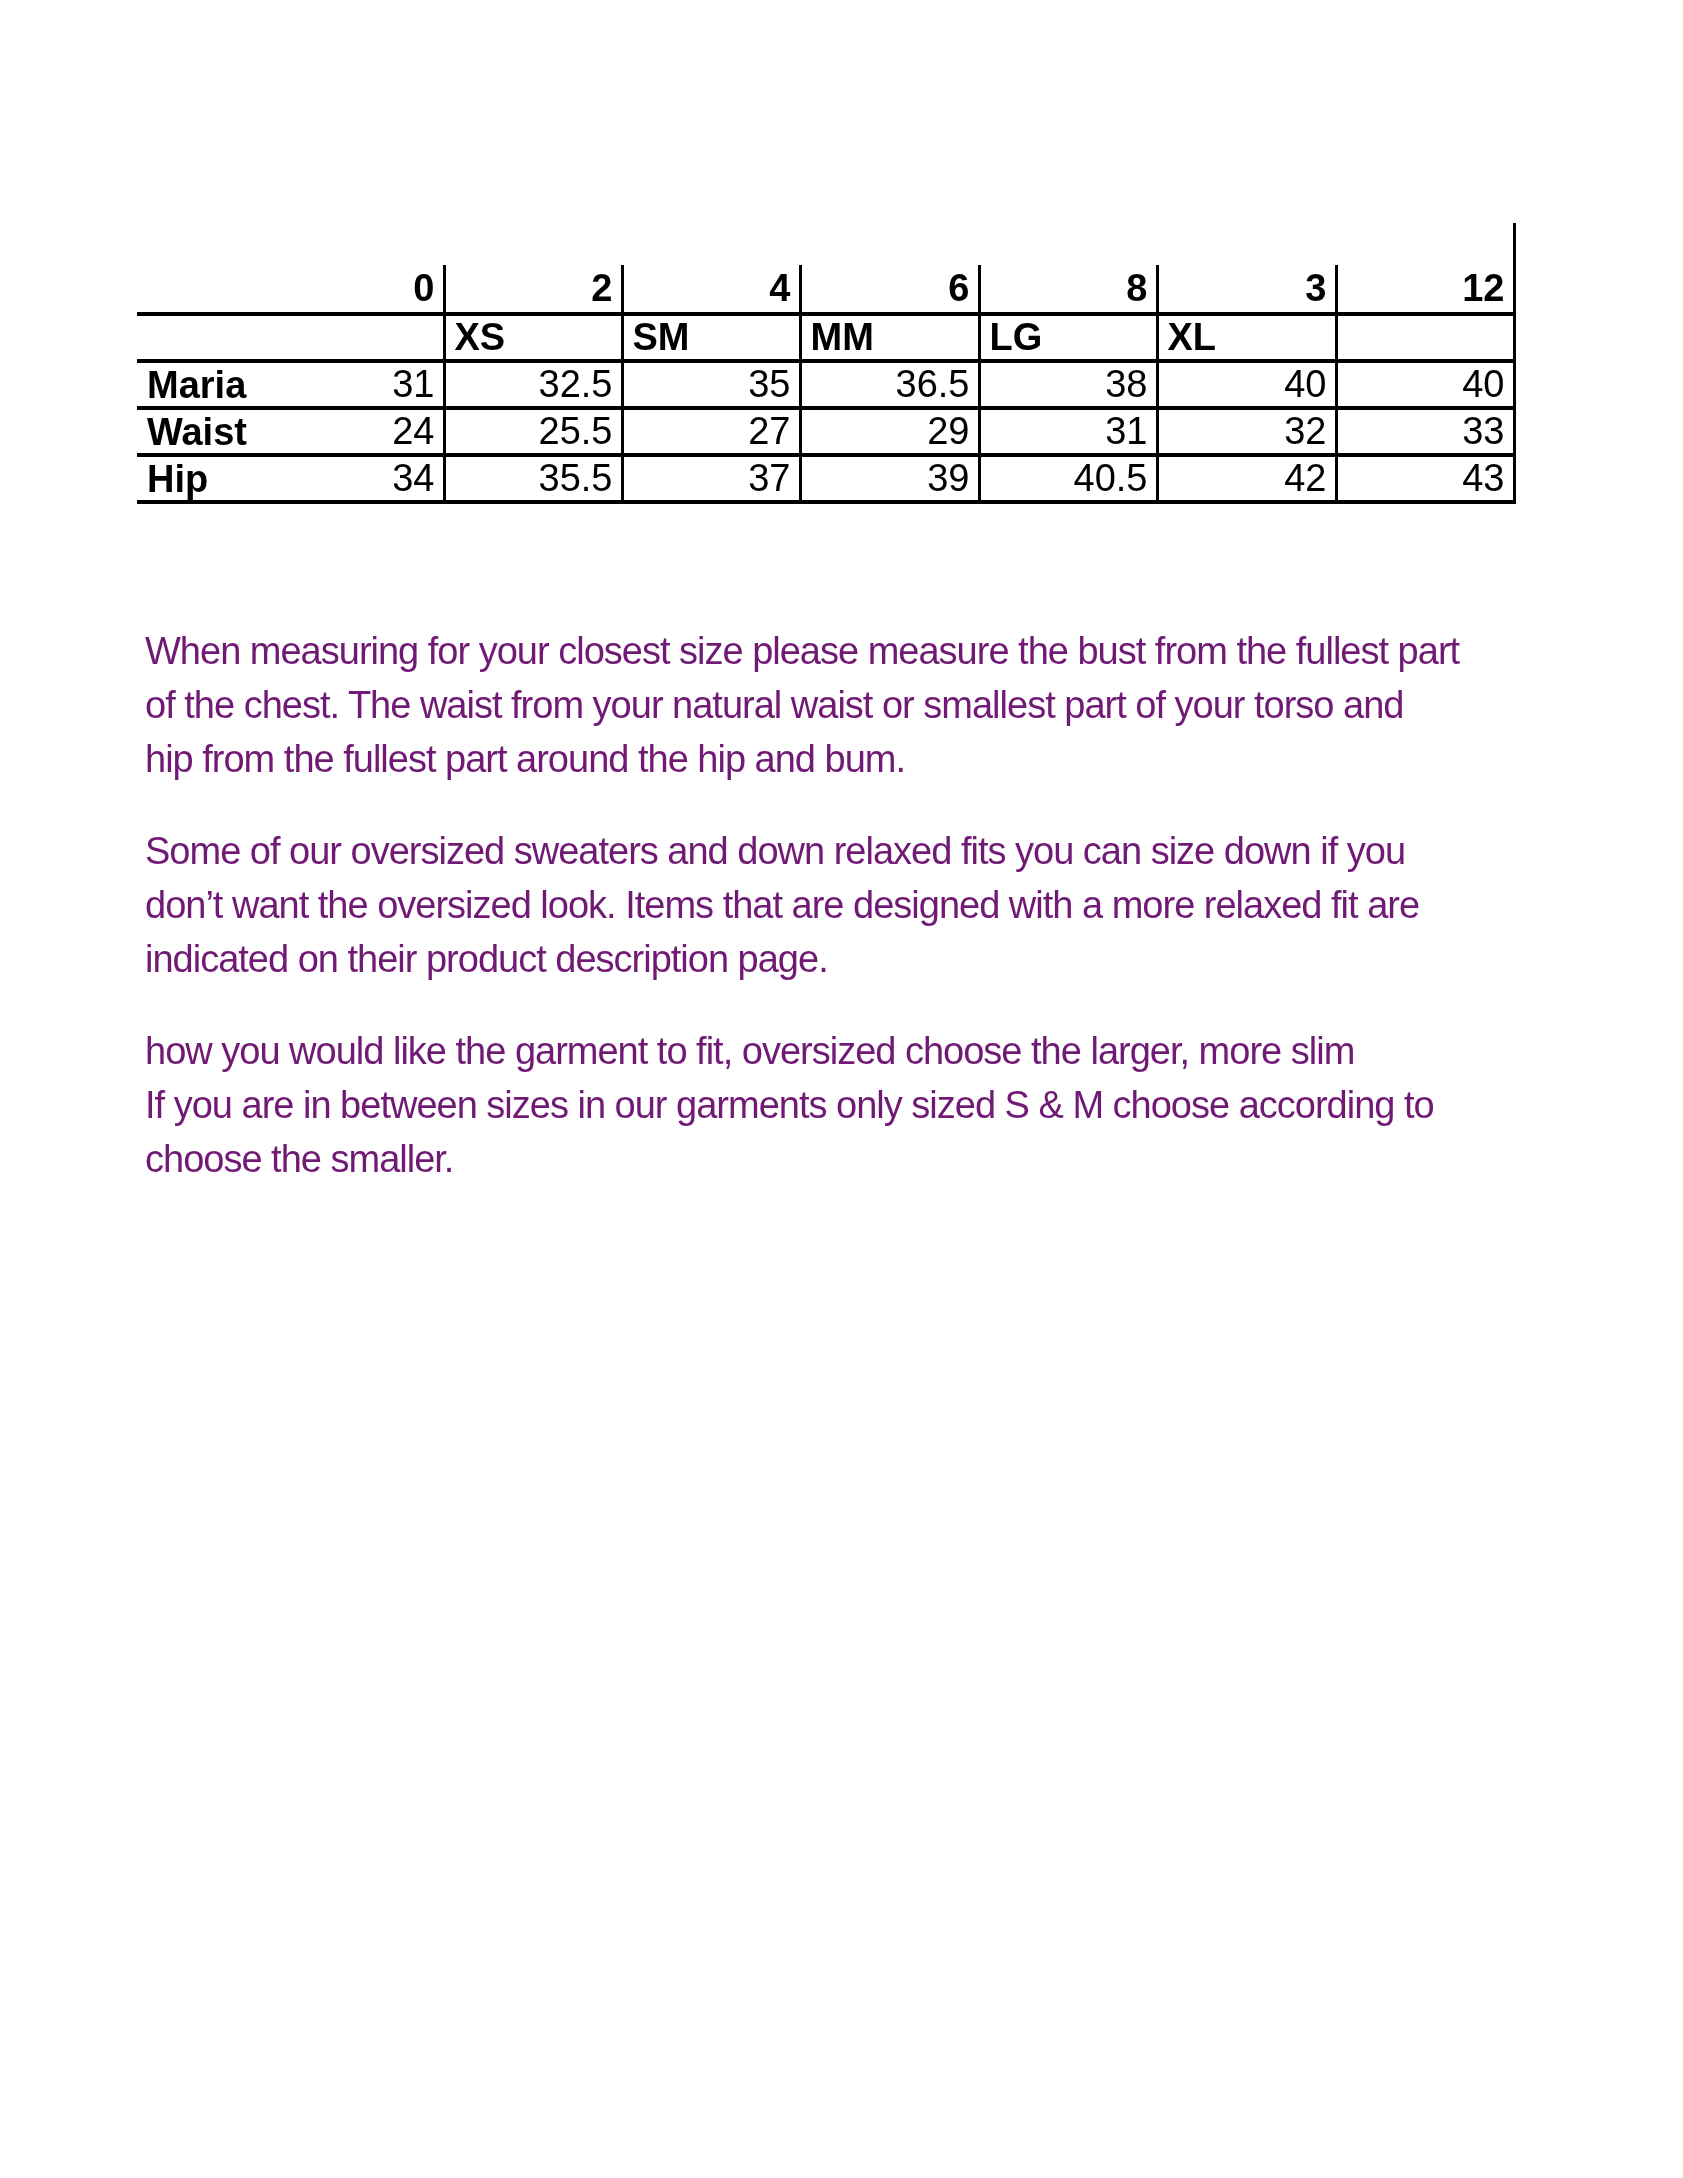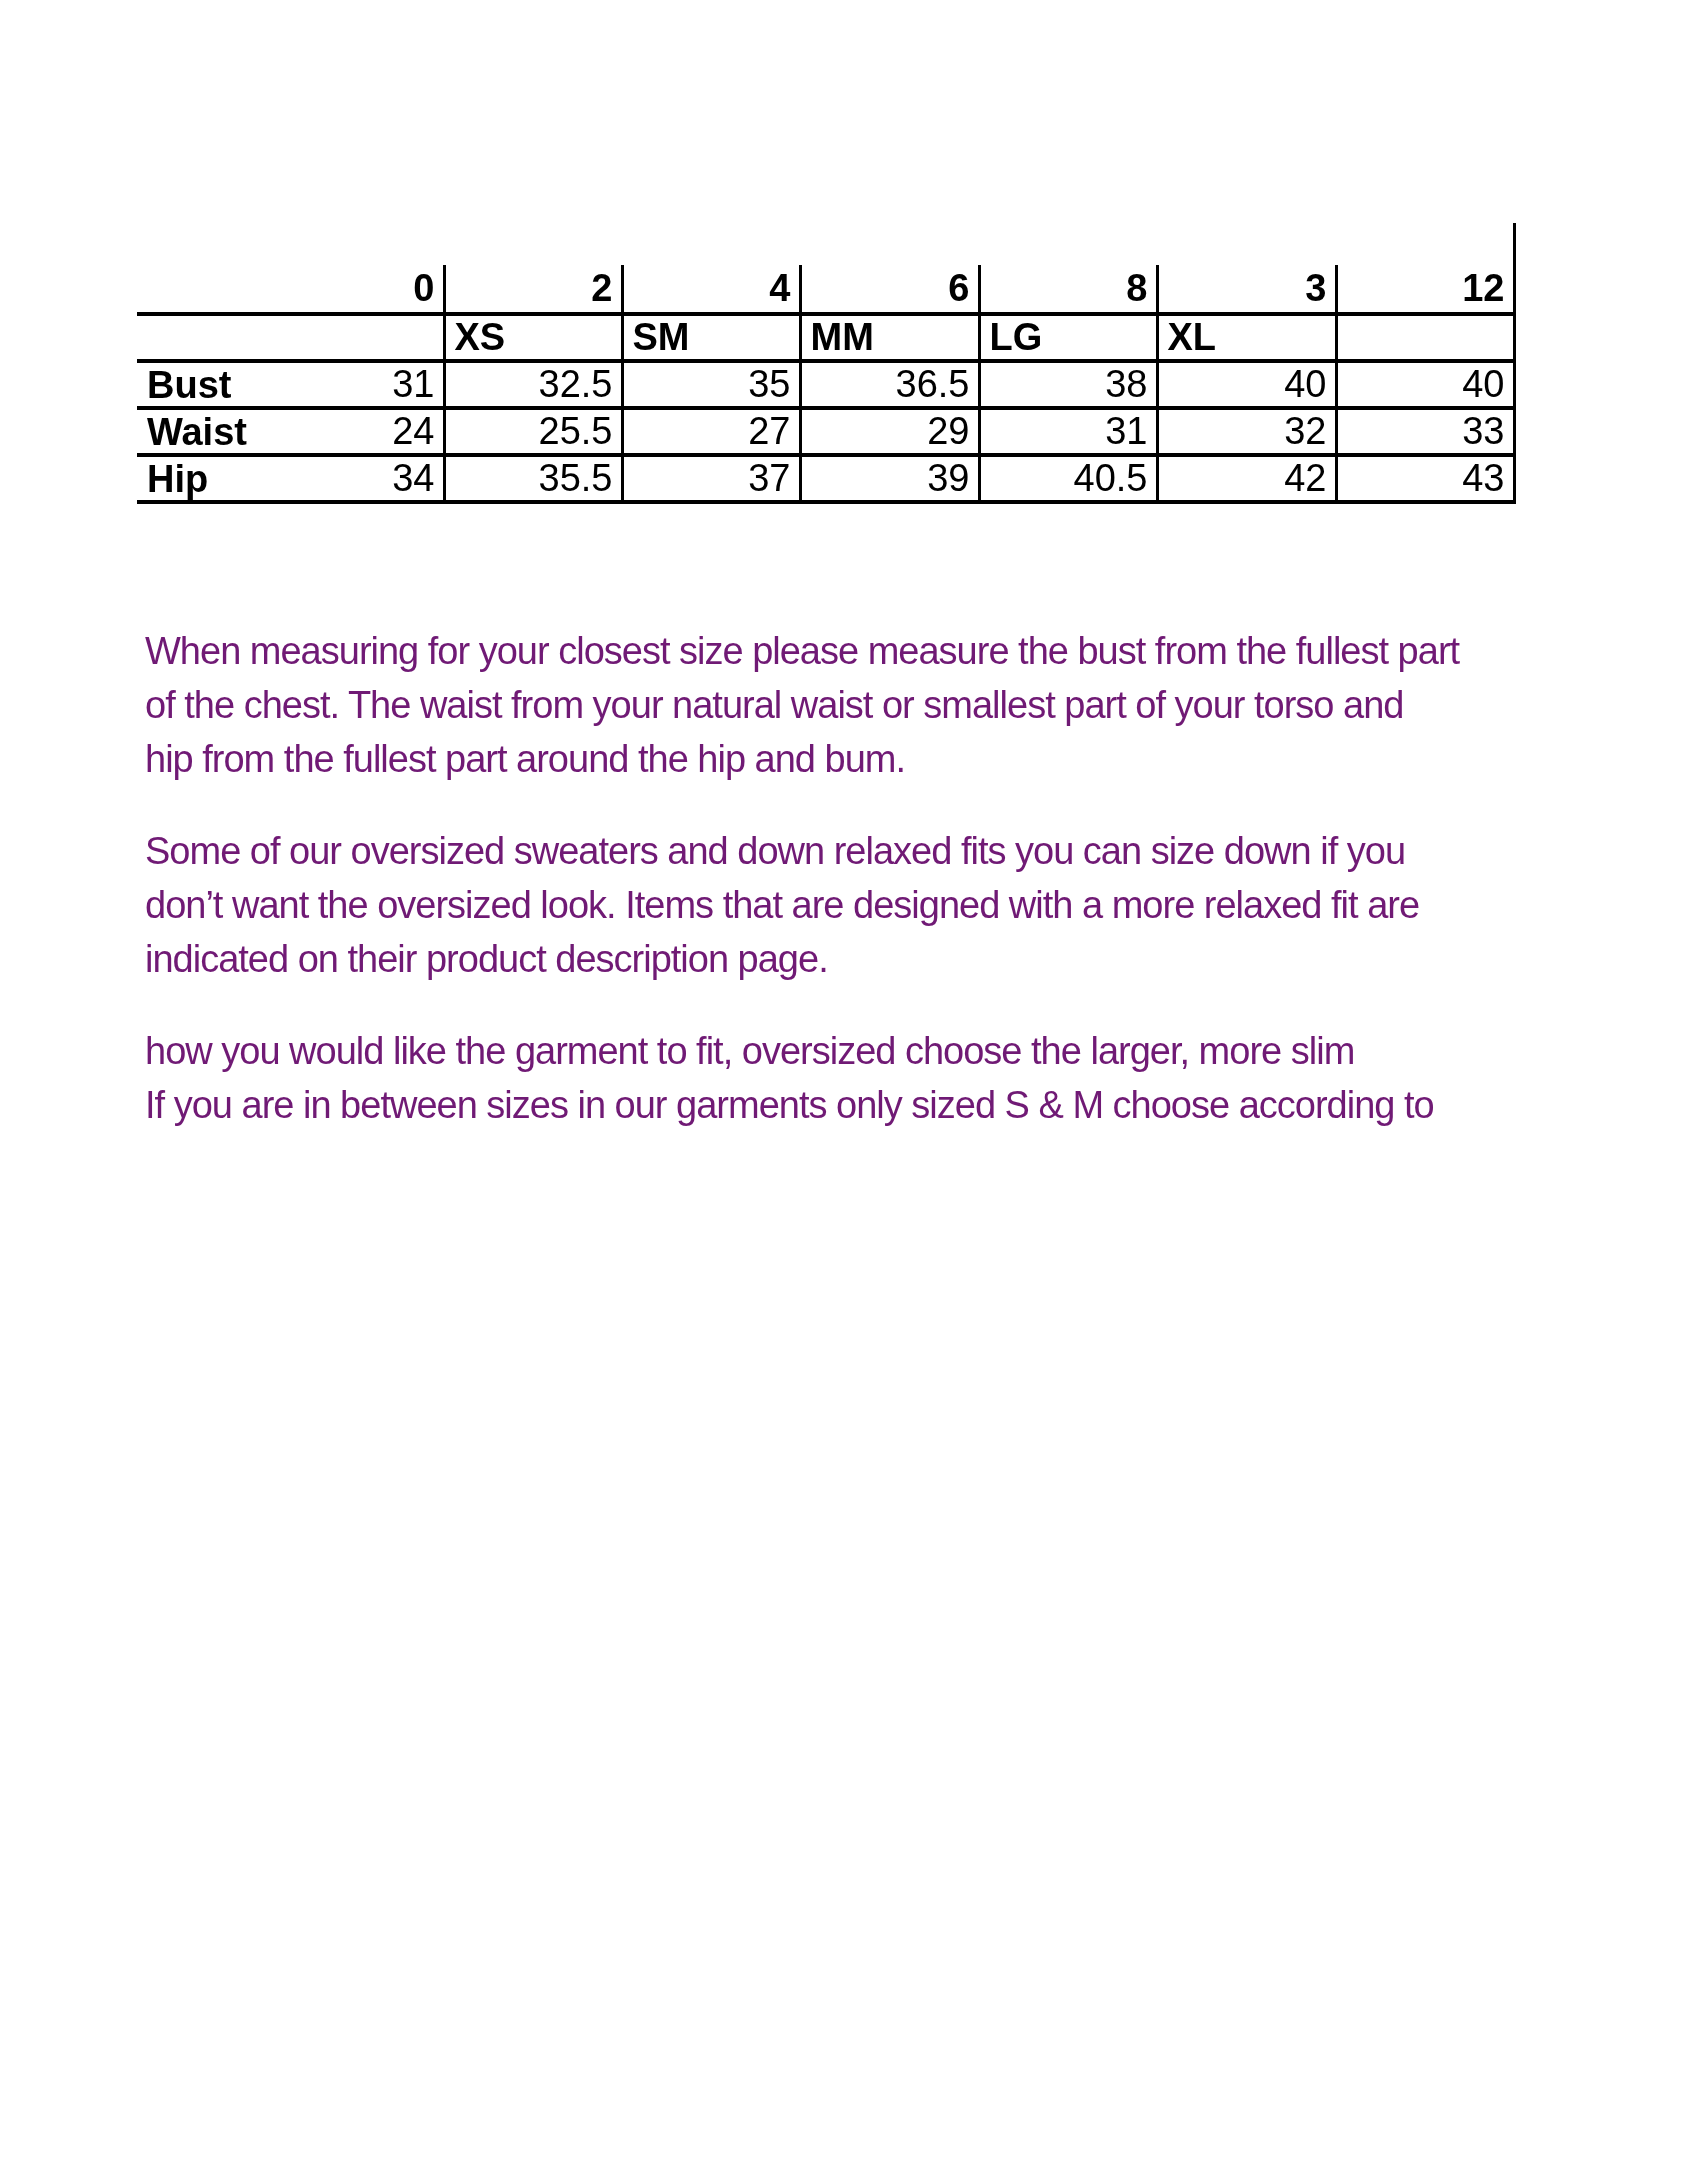--- a/index.html
+++ b/index.html
@@ -143,21 +143,21 @@
           <td></td>
           <td>XS</td>
           <td>SM</td>
           <td>MM</td>
           <td>LG</td>
           <td>XL</td>
           <td></td>
         </tr>
         <tr class="data-row">
           <td class="label-cell">
-            <span class="row-label">Bust</span>
+            <span class="row-label">Maria</span>
             <span>31</span>
           </td>
           <td>32.5</td>
           <td>35</td>
           <td>36.5</td>
           <td>38</td>
           <td>40</td>
           <td>40</td>
         </tr>
         <tr class="data-row">
@@ -195,17 +195,18 @@
       <span class="pline" style="display:block">hip from the fullest part around the hip and bum.</span>
     </p>
     <p>
       <span class="pline" style="display:block">Some of our oversized sweaters and down relaxed fits you can size down if you</span>
       <span class="pline" style="display:block">don’t want the oversized look. Items that are designed with a more relaxed fit are</span>
       <span class="pline" style="display:block">indicated on their product description page.</span>
     </p>
     <p>
       <span class="pline" style="display:block">how you would like the garment to fit, oversized choose the larger, more slim</span>
       <span class="pline" style="display:block">If you are in between sizes in our garments only sized S &amp; M choose according to</span>
+      <span class="pline" style="display:block">choose the smaller.</span>
     </p>
   </div>
 
 </div>
 
 
 </body></html>

